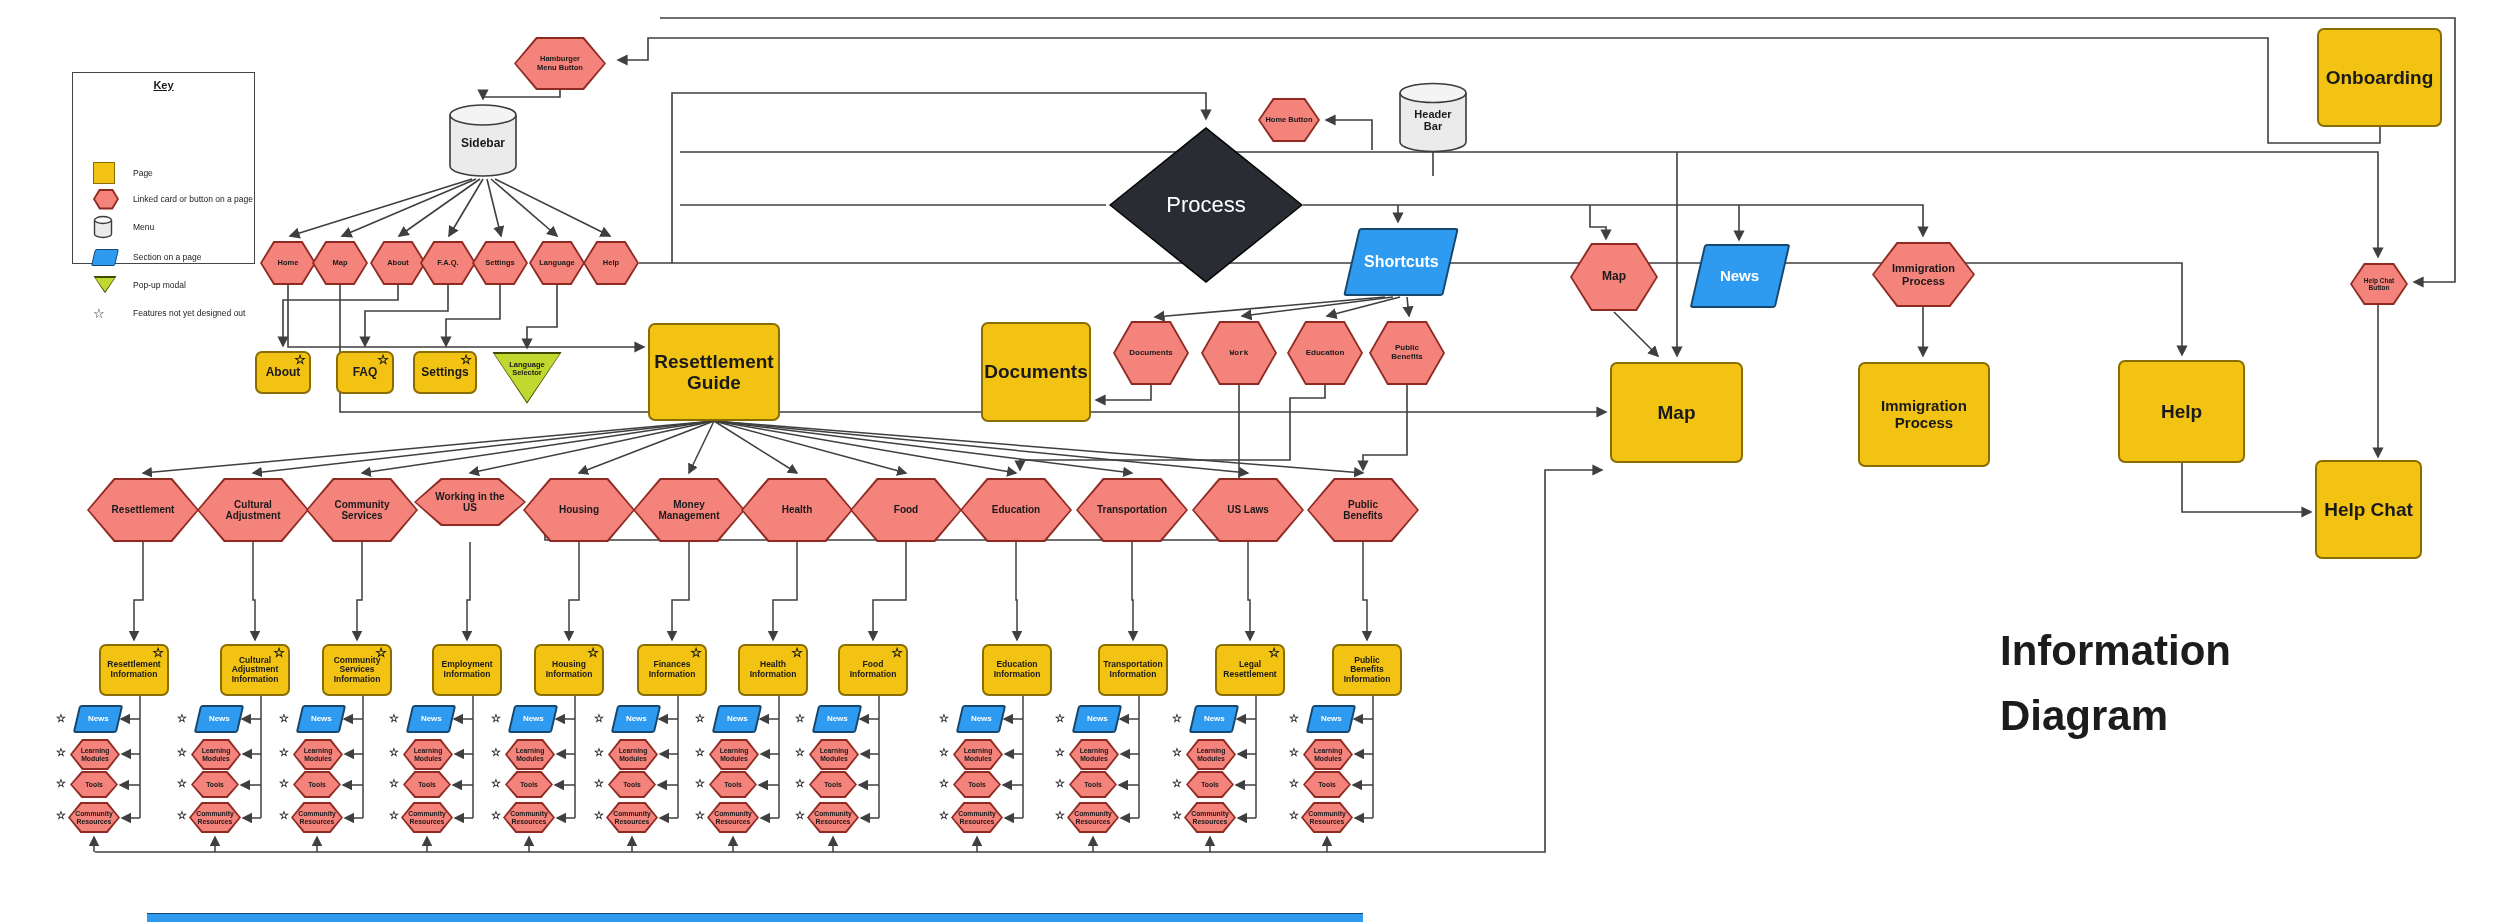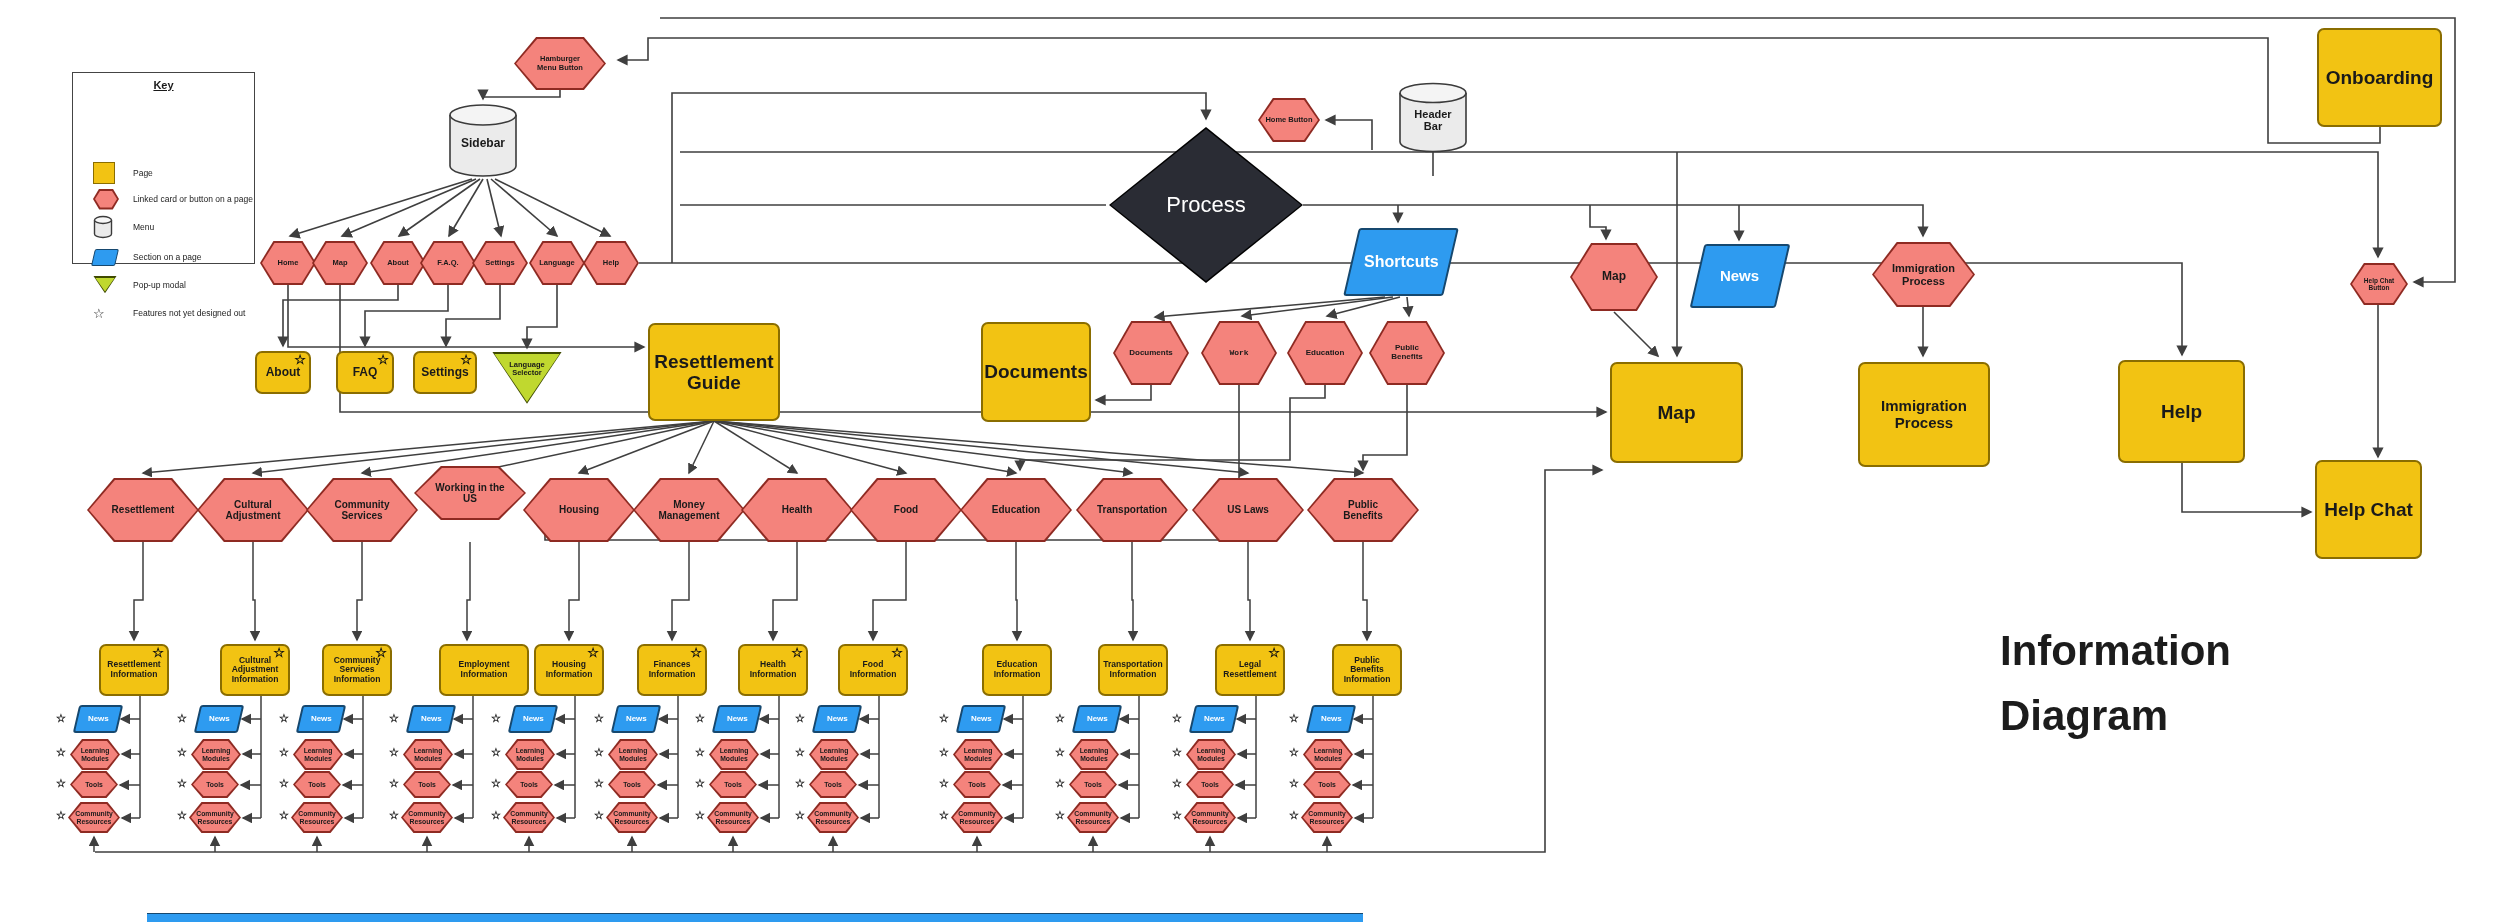--- a/index.html
+++ b/index.html
@@ -506,26 +506,26 @@
         <span class="lbl hx-sub">Community
 Resources</span>
       </div>
     <span class="star substar st0" style="left: 279px; top: 712px;">☆</span>
     <span class="star substar st1" style="left: 279px; top: 746px;">☆</span>
     <span class="star substar st2" style="left: 279px; top: 777px;">☆</span>
     <span class="star substar st3" style="left: 279px; top: 809px;">☆</span>
   </div>
 
   <div class="colset">
-    <div class="node hex chex" style="width: 112px; height: 54px; top: 466px; left: 414px;">
+    <div class="node hex chex" style="width: 112px; height: 48px; top: 478px; left: 414px;">
       <i class="fill"></i>
         <span class="lbl hx-md">Working in the
 US</span>
       </div>
-    <div class="node page cpage" style="width: 90px; height: 52px; top: 644px; left: 432px; margin-left: 7px;">
+    <div class="node page cpage" style="width: 70px; height: 52px; top: 644px; left: 432px;">
       <span class="lbl infolbl">Employment
 Information</span>
       </div>
     <div class="node para cnews" style="width: 44px; height: 28px; top: 705px; left: 409px;">
       <span class="lbl" style="font-size:8px">News</span>
       </div>
     <div class="node hex clm" style="width: 50px; height: 31px; top: 739px; left: 403px;">
       <i class="fill"></i>
         <span class="lbl hx-sub">Learning
 Modules</span>

